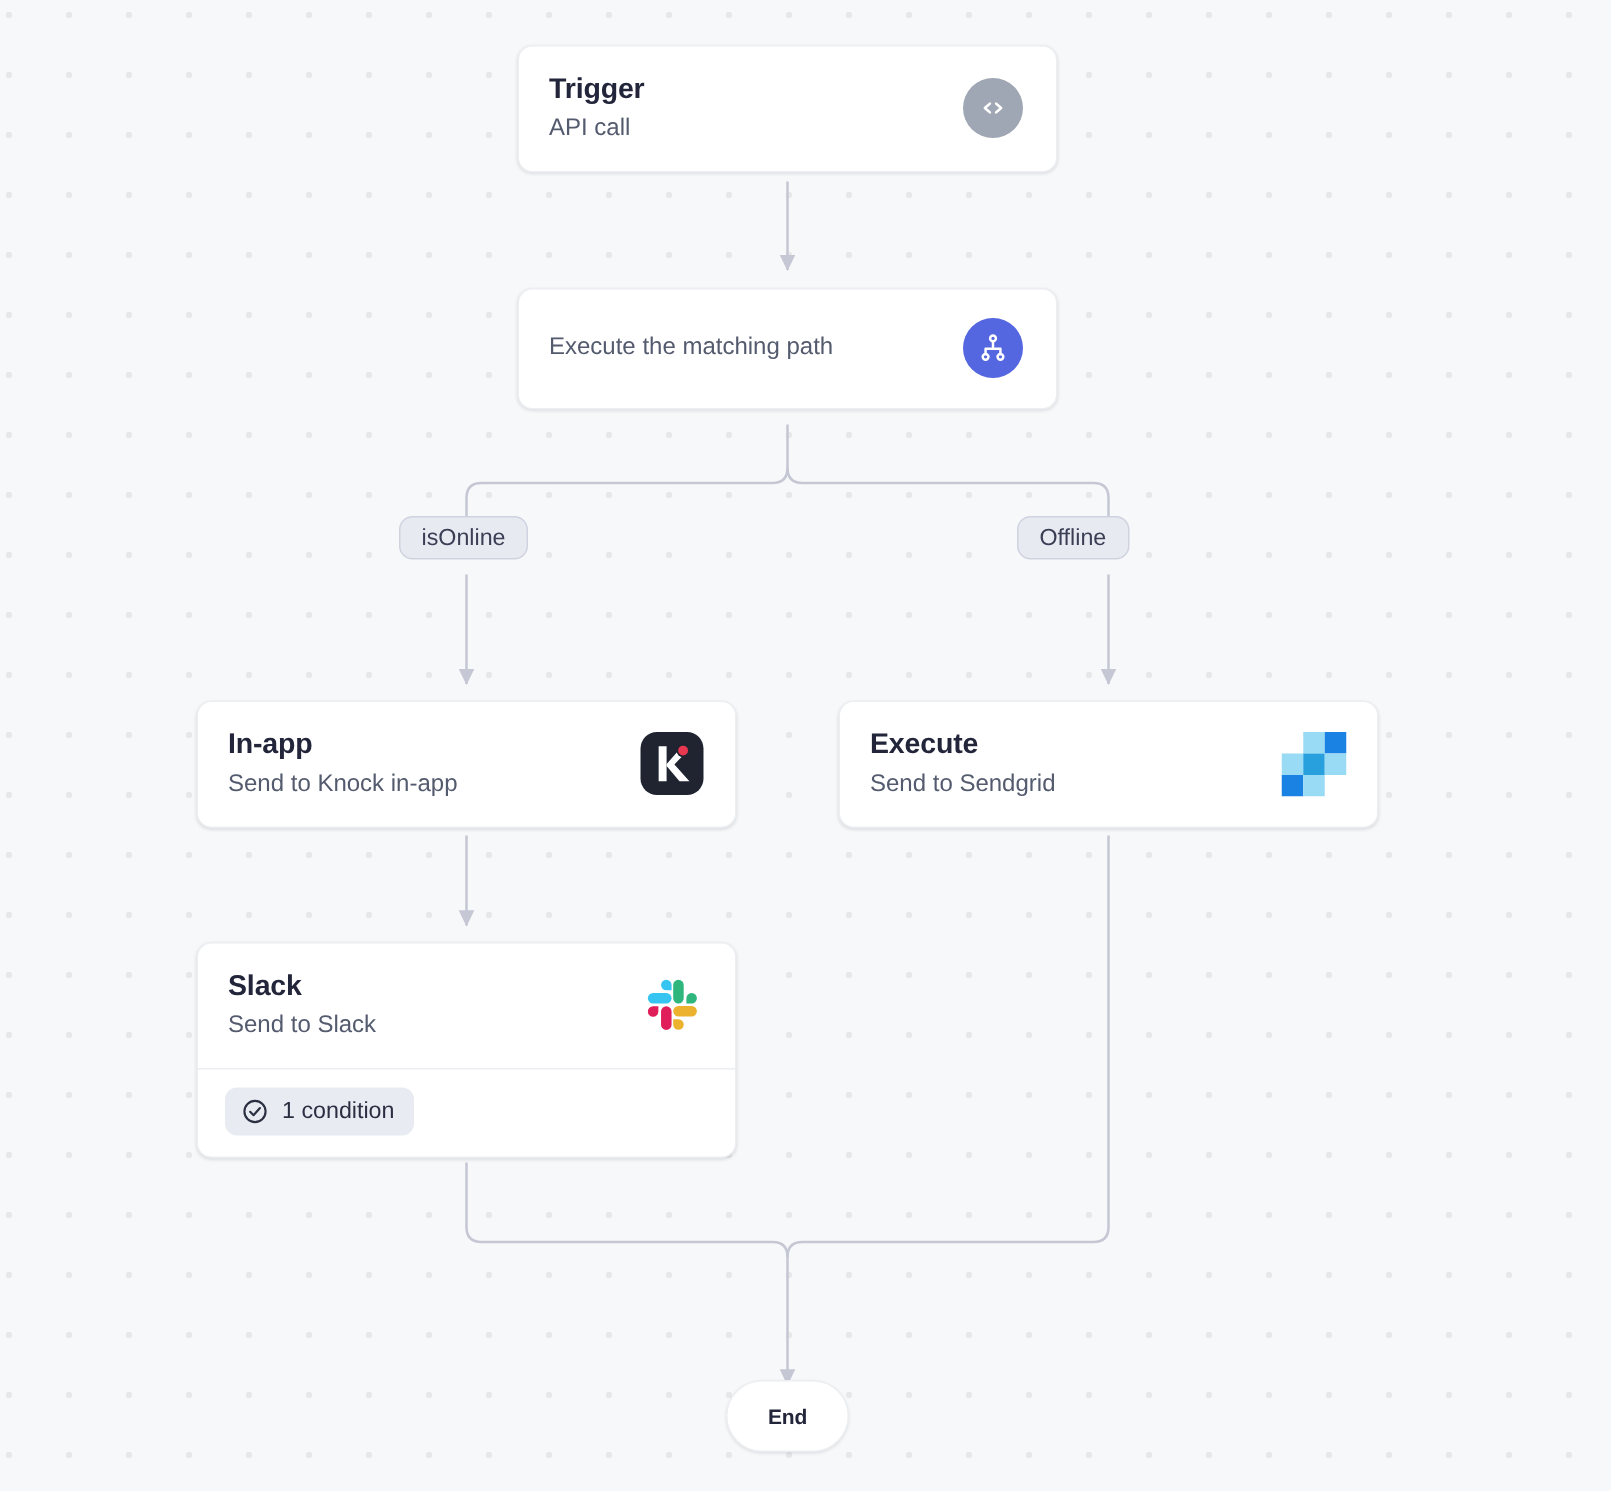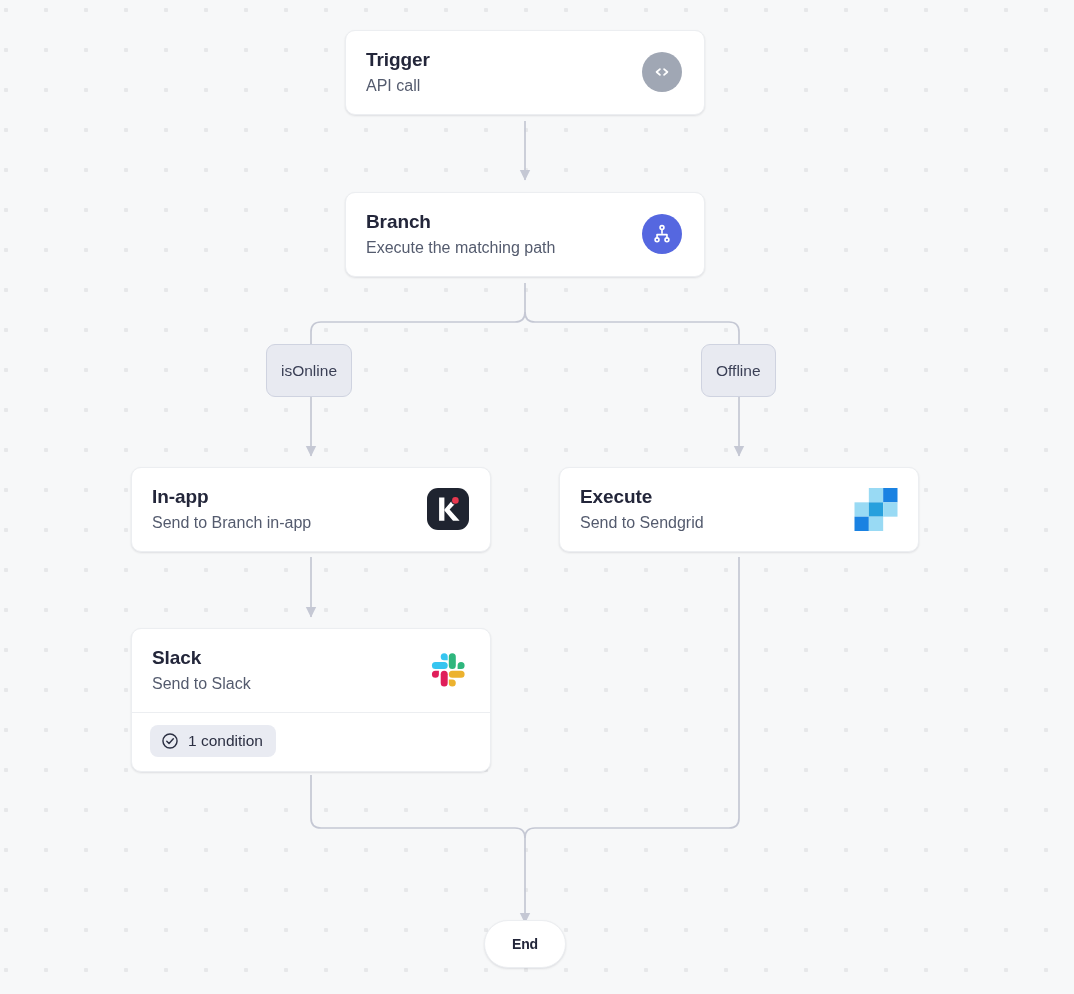--- a/index.html
+++ b/index.html
@@ -107,30 +107,30 @@
 
   .chip-check { flex: 0 0 auto; width: 18px; height: 18px; display: block; }
 
   
   .branch-pill {
     position: absolute;
     z-index: 3;
     background: #e8eaf1;
     border: 1px solid #cfd3e0;
     border-radius: 9px;
-    padding: 16px 14px;
+    padding: 4px 14px;
     font-size: 15.5px;
     font-weight: 400;
     color: #3a3f55;
     line-height: 19px;
     white-space: nowrap;
   }
 
   #pill-isonline { left: 266px; top: 344px; }
-  #pill-offline  { left: 701px; top: 344px; text-align: right; }
+  #pill-offline  { left: 678px; top: 344px; text-align: right; }
 
   
   #node-end {
     position: absolute;
     z-index: 3;
     left: 484px;
     top: 920px;
     width: 82px;
     height: 48px;
     background: #ffffff;
@@ -208,21 +208,20 @@
             <polyline points="14.5,8.5 18.5,12 14.5,15.5"></polyline>
           </svg>
         </div>
       </div>
     </div>
   </div>
 
   <div class="node" id="node-branch">
     <div class="node-main">
       <div class="node-text">
-        <div class="node-title">Branch</div>
         <div class="node-sub">Execute the matching path</div>
       </div>
       <div class="node-icon">
         <div class="icon-circle indigo">
           <svg width="22" height="22" viewBox="0 0 24 24" fill="none" stroke="#ffffff" stroke-width="1.8" stroke-linecap="round" stroke-linejoin="round">
             <circle cx="12" cy="5" r="2.1"></circle>
             <circle cx="6.6" cy="18.4" r="2.1"></circle>
             <circle cx="17.4" cy="18.4" r="2.1"></circle>
             <path d="M12 7.1 V 11.3"></path>
             <path d="M6.6 16.3 V 12.6 H 17.4 V 16.3"></path>
@@ -237,21 +236,21 @@
   </div>
 
   <div class="branch-pill" id="pill-offline">
     <span>Offline</span>
   </div>
 
   <div class="node" id="node-inapp">
     <div class="node-main">
       <div class="node-text">
         <div class="node-title">In-app</div>
-        <div class="node-sub">Send to Branch in-app</div>
+        <div class="node-sub">Send to Knock in-app</div>
       </div>
       <div class="node-icon">
         <div class="knock-logo">
           <svg width="42" height="42" viewBox="0 0 42 42">
             <path d="M12.1 9.5 h5.3 v23.3 h-5.3 z" fill="#ffffff"></path>
             <path d="M17.4 21.4 L25.9 11.6 h6.3 L22.6 21.6 L32.6 32.8 h-6.6 L17.4 22.6 z" fill="#ffffff"></path>
             <circle cx="28.4" cy="12.4" r="4.4" fill="#1f2430"></circle>
             <circle cx="28.4" cy="12.4" r="3.3" fill="#e8384f"></circle>
           </svg>
         </div>

